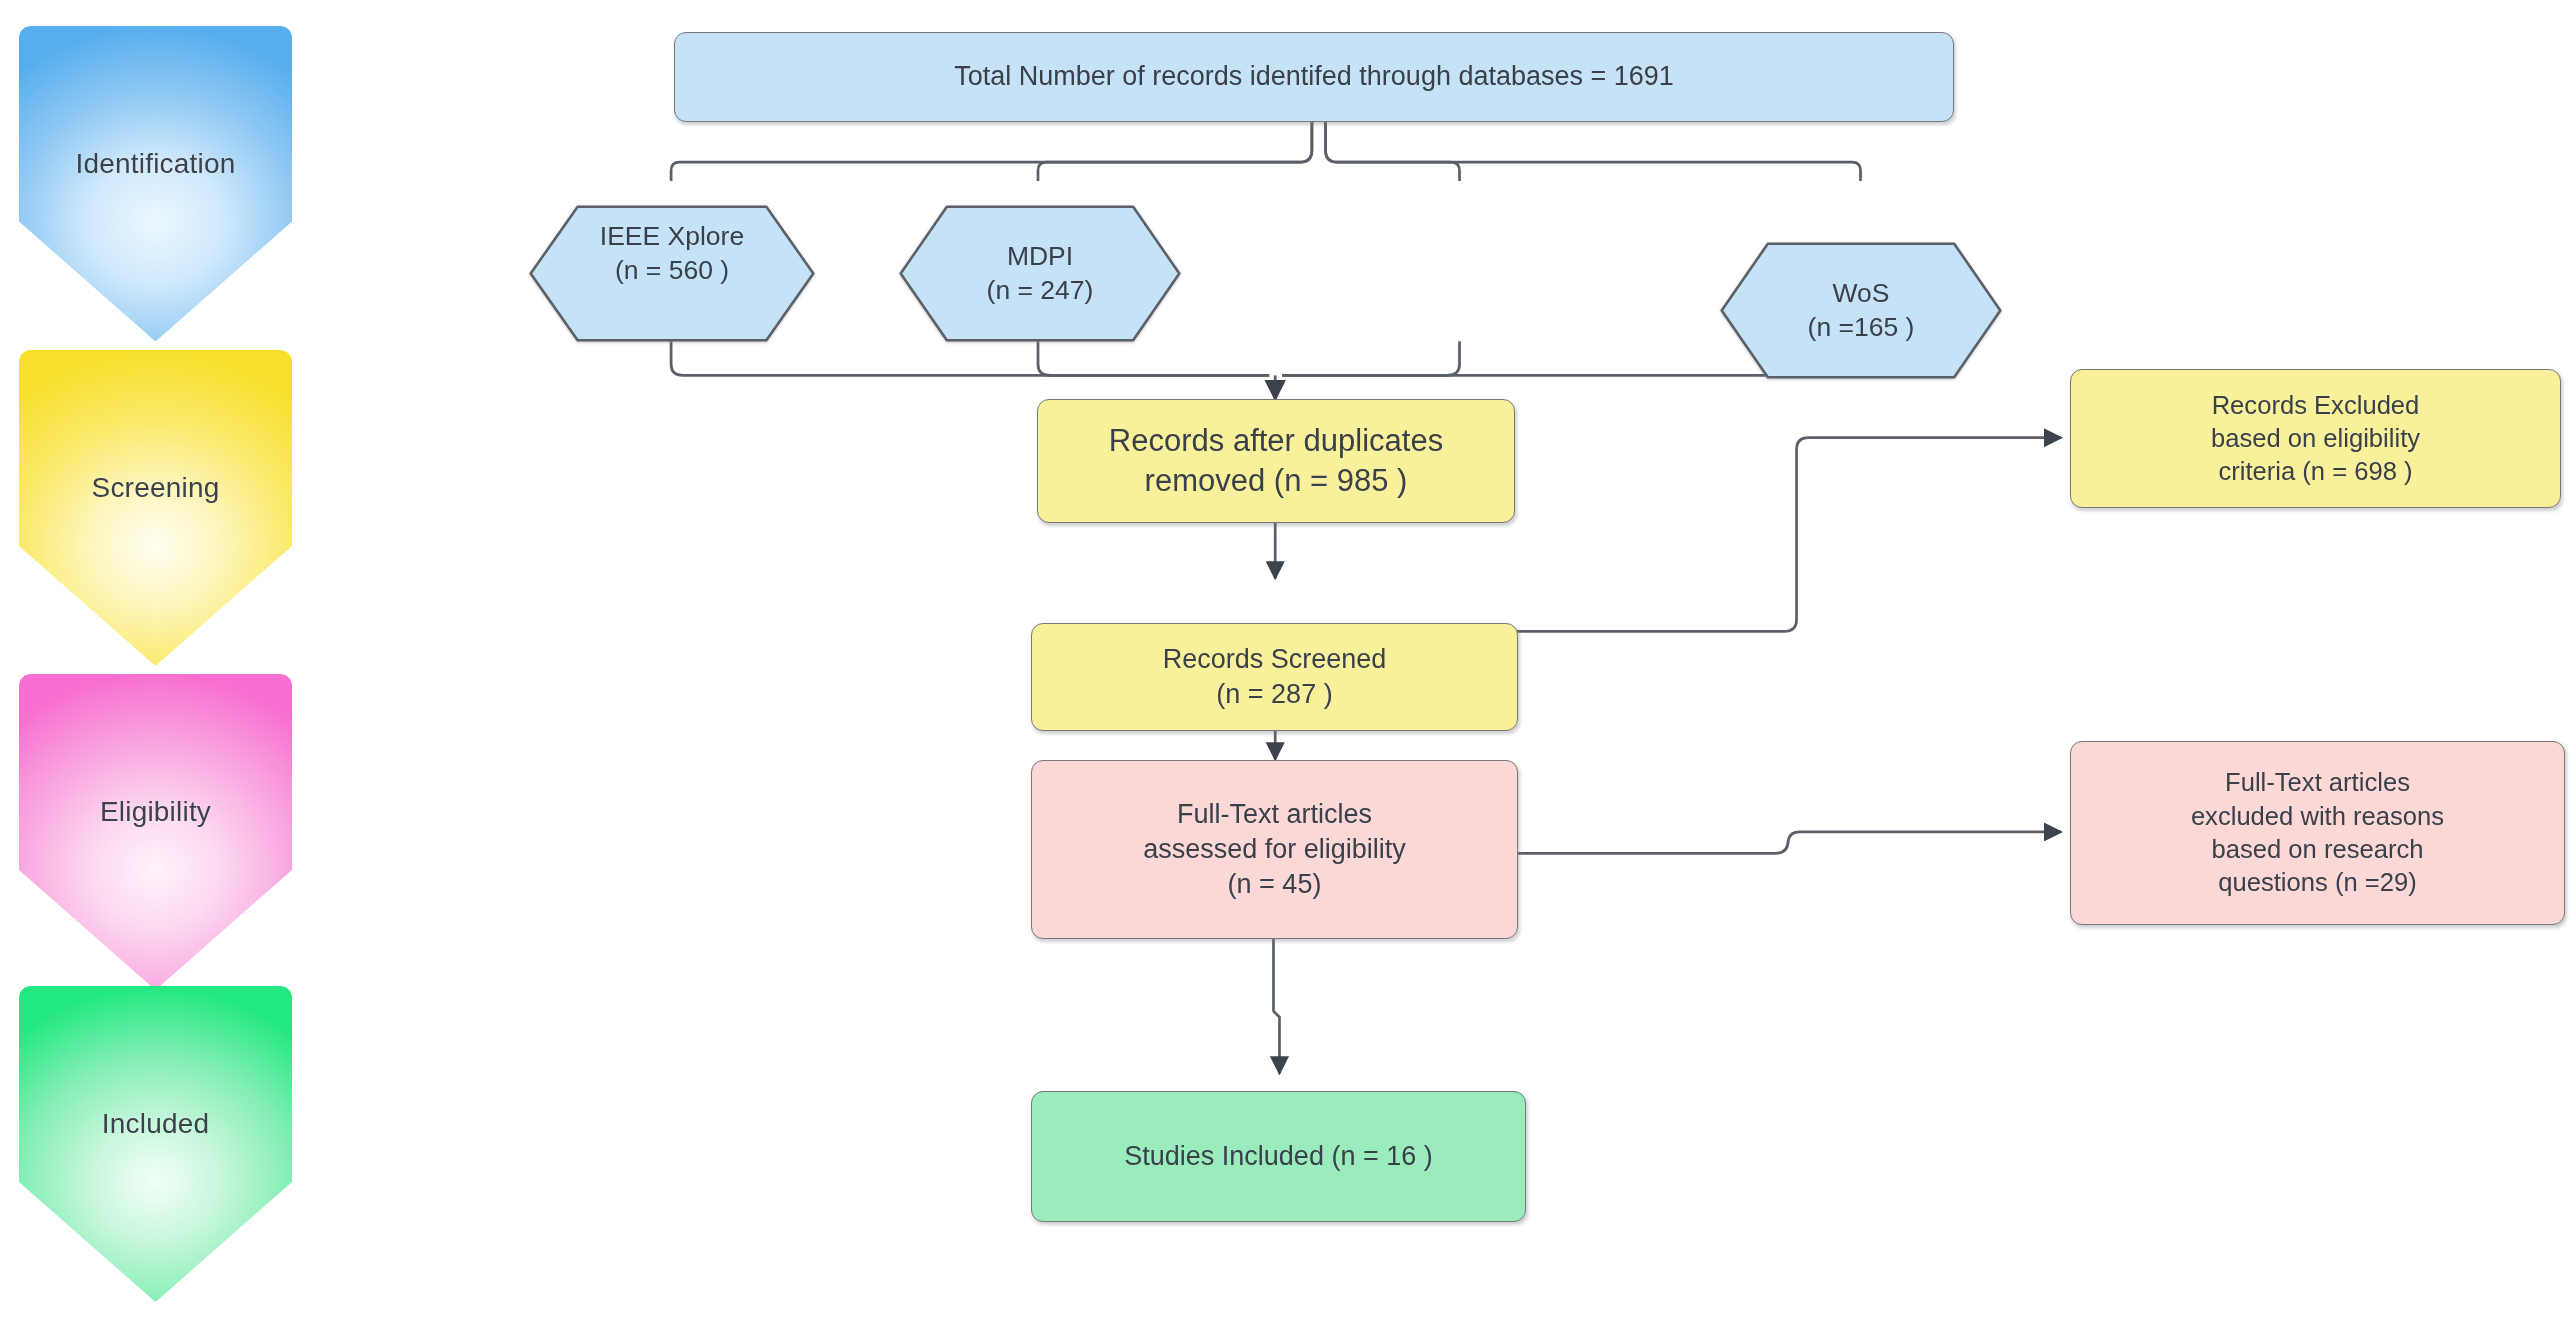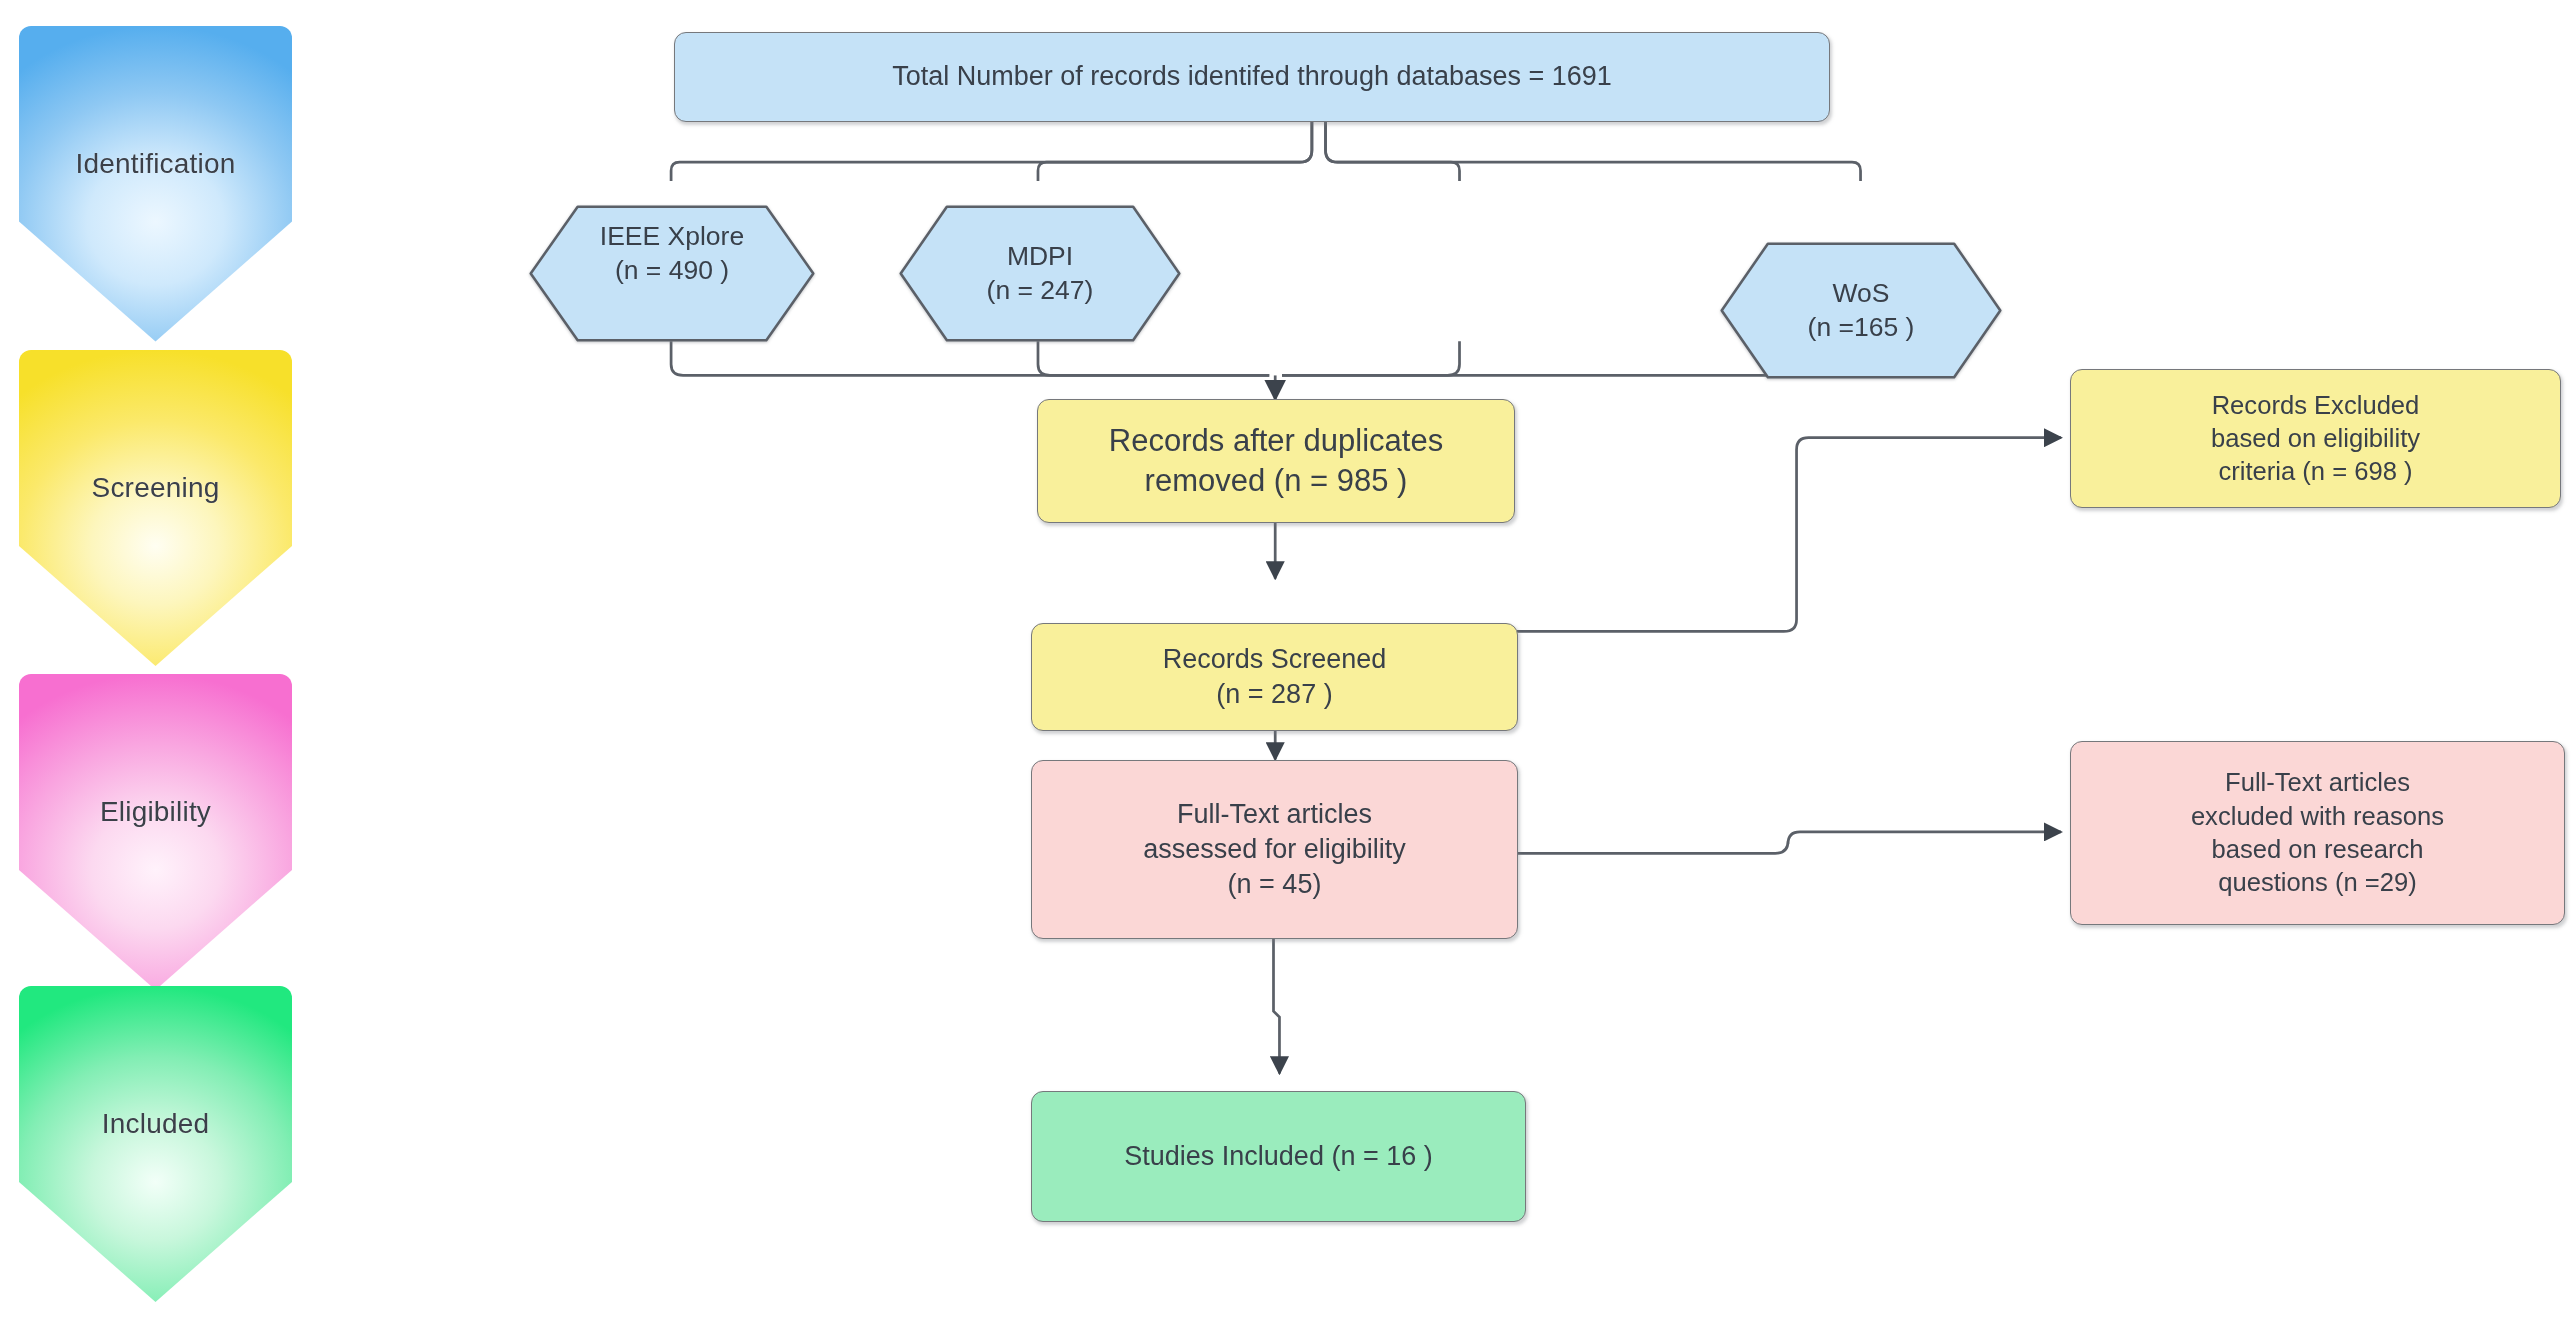--- a/index.html
+++ b/index.html
@@ -155,32 +155,32 @@
   </div>
 
   <div class="phase phase-elig" style="left:19px; top:674px; width:273px; height:316px;">
     <span class="phase-label">Eligibility</span>
   </div>
 
   <div class="phase phase-incl" style="left:19px; top:986px; width:273px; height:316px;">
     <span class="phase-label">Included</span>
   </div>
 
-  <div class="node node-blue" style="left:674px; top:32px; width:1156px; height:90px; font-size:27px;">
+  <div class="node node-blue" style="left:674px; top:32px; width:1280px; height:90px; font-size:27px;">
     <span class="node-text">Total Number of records identifed through databases = 1691</span>
   </div>
 
   <div class="hex-wrap" style="left:529px; top:205px; width:286px; height:137px;">
     <svg class="hex-border" viewBox="0 0 335 160" preserveAspectRatio="none">
       <polygon points="57,2 278,2 333,80 278,158 57,158 2,80" fill="#c5e2f7" stroke="#5b6068" stroke-width="3" stroke-linejoin="round"></polygon>
     </svg>
     <div class="hex" style="left:0; top:0; width:286px; height:97px; background:transparent; clip-path:none; -webkit-clip-path:none;">
       <span class="hex-label">
         <span>IEEE Xplore</span><br>
-        <span>(n = 490 )</span>
+        <span>(n = 560 )</span>
       </span>
     </div>
   </div>
 
   <div class="hex-wrap" style="left:899px; top:205px; width:282px; height:137px;">
     <svg class="hex-border" viewBox="0 0 330 160" preserveAspectRatio="none">
       <polygon points="56,2 274,2 328,80 274,158 56,158 2,80" fill="#c5e2f7" stroke="#5b6068" stroke-width="3" stroke-linejoin="round"></polygon>
     </svg>
     <div class="hex" style="left:0; top:0; width:282px; height:137px; background:transparent; clip-path:none; -webkit-clip-path:none;">
       <span class="hex-label">

